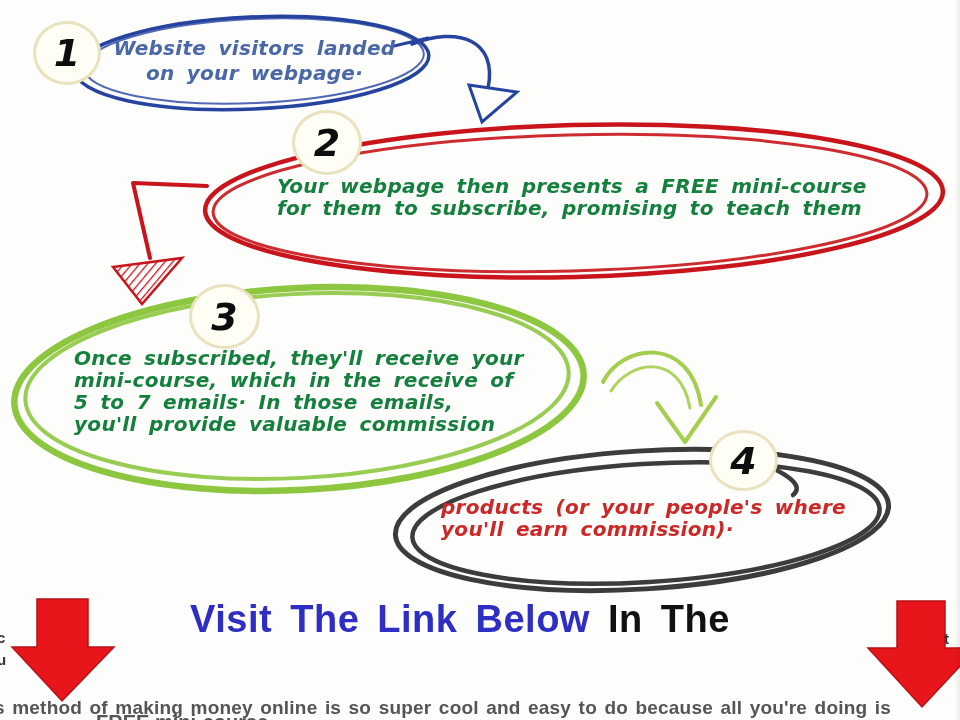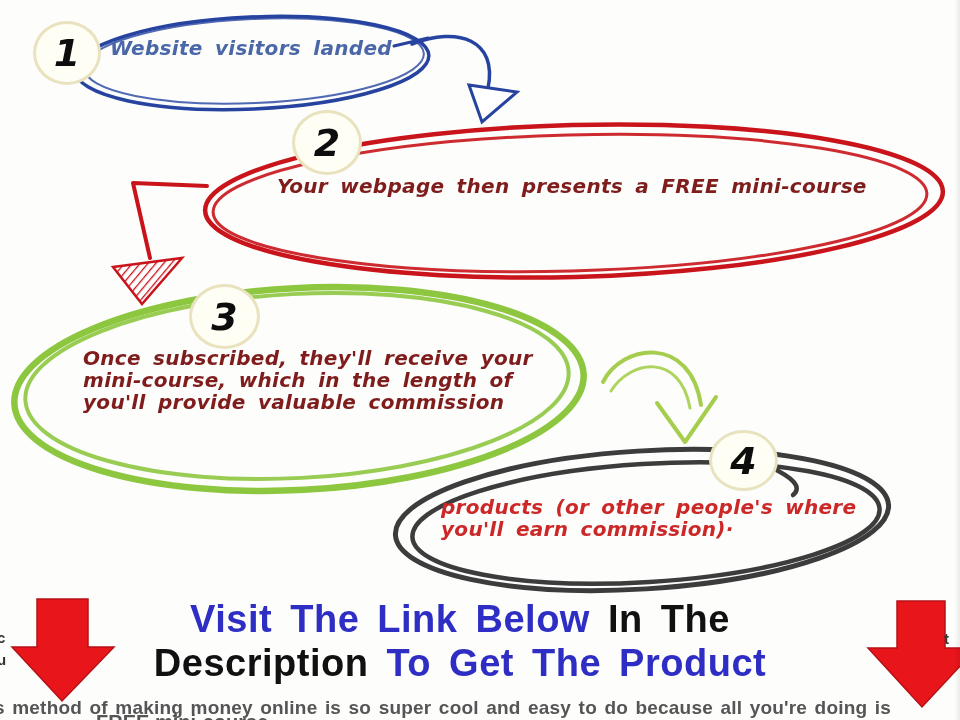--- a/index.html
+++ b/index.html
@@ -8,25 +8,25 @@
   svg{position:absolute;left:0;top:0;}
   .sk{fill:none;stroke-linecap:round;stroke-linejoin:round;}
   .st-blue{stroke:var(--blue_stroke,#26439F);}
   .st-red{stroke:var(--red,#C8141A);}
   .st-green{stroke:var(--green,#8DC63F);}
   .st-greenl{stroke:var(--green_light,#A6CE4E);}
   .st-dark{stroke:var(--dark,#3C3C3C);}
   .fill-arrow{fill:var(--arrow_red,#E8151B);stroke:#B51217;stroke-width:1.5;}
   .head-hollow{fill:#ffffff;}
   .note{position:absolute;font-style:italic;font-weight:bold;font-size:20px;line-height:22px;
-        letter-spacing:.3px;word-spacing:5px;color:#7f1d1d;}
-  .note-1{left:110px;top:36px;width:305px;text-align:left;line-height:25px;
+        letter-spacing:.3px;word-spacing:5px;color:#15803d;}
+  .note-1{left:102px;top:36px;width:305px;text-align:center;line-height:25px;
           color:var(--blue_text,#4A67A8);}
   .note-2{left:277px;top:175px;width:660px;}
-  .note-3{left:83px;top:347px;width:460px;}
+  .note-3{left:74px;top:347px;width:460px;}
   .note-4{left:441px;top:496px;width:450px;color:var(--red_text,#CC2828);}
   .badge{position:absolute;border-radius:50%;background:var(--badge_fill,#FFFEF4);
          border:3px solid var(--badge_border,#E8E2BE);display:flex;align-items:center;
          justify-content:center;font-weight:bold;font-style:italic;font-size:38px;color:#0d0d0d;}
   .badge-1{left:33px;top:21px;width:62px;height:58px;}
   .badge-2{left:292px;top:110px;width:64px;height:59px;}
   .badge-3{left:189px;top:284px;width:65px;height:59px;}
   .badge-4{left:709px;top:430px;width:63px;height:55px;}
   .cta{position:absolute;left:110px;top:597px;width:700px;text-align:center;
        font-family:"Liberation Sans",sans-serif;font-weight:bold;font-size:38px;
@@ -96,43 +96,43 @@
     </div>
   <div class="badge badge-3">
     <span>3</span>
     </div>
   <div class="badge badge-4">
     <span>4</span>
     </div>
 
   <div class="note note-1">
     <div>Website visitors landed</div>
+    <div>on your webpage·</div>
   </div>
 
   <div class="note note-2">
     <div>Your webpage then presents a FREE mini-course</div>
+    <div>for them to subscribe, promising to teach them</div>
   </div>
 
   <div class="note note-3">
     <div>Once subscribed, they'll receive your</div>
-    <div>mini-course, which in the length of</div>
+    <div>mini-course, which in the receive of</div>
+    <div>5 to 7 emails· In those emails,</div>
     <div>you'll provide valuable commission</div>
   </div>
 
   <div class="note note-4">
-    <div>products (or other people's where</div>
+    <div>products (or your people's where</div>
     <div>you'll earn commission)·</div>
   </div>
 
   <div class="cta">
     <div class="cta-line">
       <span class="blue">Visit The Link Below</span><span class="black"> In The</span>
-    </div>
-    <div class="cta-line">
-      <span class="black">Description</span><span class="blue"> To Get The Product</span>
     </div>
   </div>
 
   <div class="footer1">s method of making money online is so super cool and easy to do because all you're doing is</div>
   <div class="footer2">FREE mini-course</div>
 
   <div class="frag frag-a">c</div>
   <div class="frag frag-b">u</div>
   <div class="frag frag-c">t</div>
 

